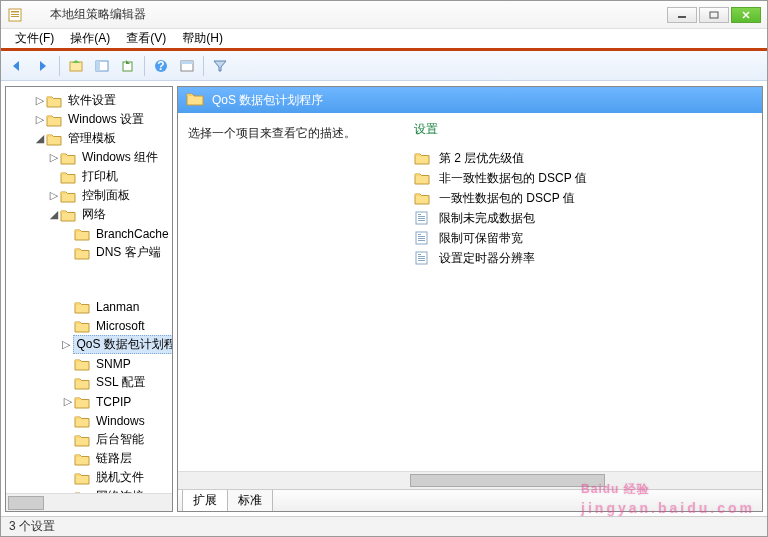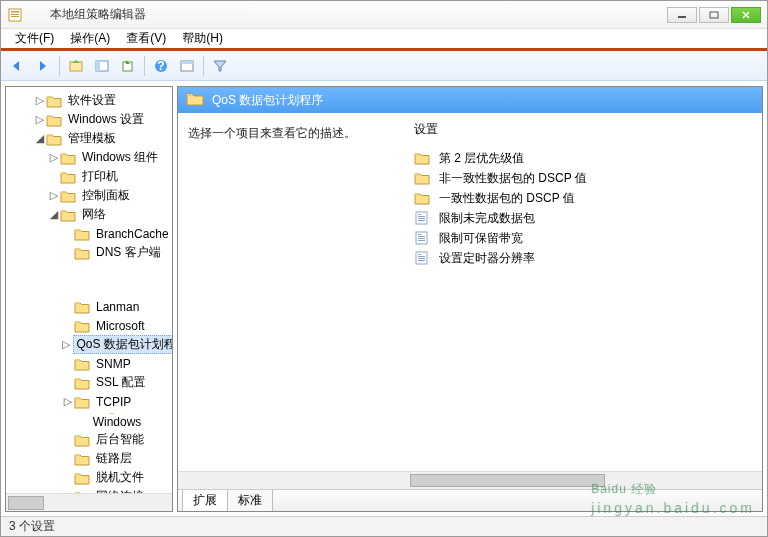--- a/index.html
+++ b/index.html
@@ -25,31 +25,31 @@
 .folder-icon { width:16px; height:14px; margin:0 3px 0 0; }
 .tree-label { padding:1px 3px; }
 .tree-item.selected .tree-label { background:#d3e5f8; border:1px dotted #7aa7d8; padding:0 2px;}
 .hscroll-bottom { height:18px; background:#f0f0f0; border-top:1px solid #ddd; display:flex; align-items:center;}
 .hscroll-bottom .thumb{height:14px; width:36px; background:#cfcfcf; border:1px solid #aaa; margin-left:2px;}
 .right-pane { flex:1; margin:4px 4px 4px 4px; display:flex; flex-direction:column; border:1px solid #888; background:#fff; overflow:hidden;}
 .rp-header { height:26px; background:linear-gradient(#6fb6ff,#4e9ff0); color:#fff; display:flex; align-items:center; padding:0 8px; gap:8px;}
 .rp-body { flex:1; display:flex; overflow:hidden; background:#fff;}
 .rp-left { width:230px; padding:12px 10px; color:#222; border-right:0;}
 .rp-right { flex:1; padding:8px 6px;}
-.col-head { color:#000000; font-weight:normal; margin-bottom:10px;}
+.col-head { color:#15803d; font-weight:normal; margin-bottom:10px;}
 .setting-row { display:flex; align-items:center; height:20px; gap:6px; cursor:default;}
 .tabstrip { height:22px; border-top:1px solid #ccc; background:linear-gradient(#fdfdfd,#f0f0f0); display:flex; align-items:flex-end; padding:0 4px; position:relative;}
 .tab { padding:2px 10px; border:1px solid #bbb; border-top:none; background:#f8f8f8; font-size:12px; margin-right:-1px; position:relative; top:1px;}
 .tab.active{background:#fff; border-bottom-color:#fff;}
 .rp-hscroll{height:18px; background:#f0f0f0; border-top:1px solid #ddd; display:flex;}
 .rp-hscroll .spacer{width:230px;}
 .rp-hscroll .track{flex:1; position:relative;}
 .rp-hscroll .thumb{position:absolute; left:2px; top:2px; height:13px; width:55%; background:#cfcfcf; border:1px solid #aaa;}
 .statusbar { height:20px; border-top:1px solid #ccc; background:#f3f3f3; display:flex; align-items:center; padding:0 8px; color:#333;}
-.watermark { position:absolute; right:12px; bottom:20px; color:#15803d; opacity:.55; font-size:28px; font-weight:normal; letter-spacing:1px; pointer-events:none; text-shadow:0 0 3px rgba(0,0,0,.2);}
+.watermark { position:absolute; right:12px; bottom:20px; color:#ec4899; opacity:.55; font-size:28px; font-weight:bold; letter-spacing:1px; pointer-events:none; text-shadow:0 0 3px rgba(0,0,0,.2);}
 .watermark small{display:block; font-size:14px; letter-spacing:3px; opacity:.9;}
 </style>
 </head>
 <body>
 
 <div class="window">
 
   <div class="titlebar">
     <span class="icon">
       <svg width="14" height="14" viewBox="0 0 14 14">
@@ -254,21 +254,21 @@
               <span class="tree-label">SSL 配置</span>
             </div>
             <div class="tree-item" style="padding-left: 56px;">
               <span class="expander">▷</span>
               <svg class="folder-icon" width="16" height="14">
                 <path d="M1 3 L6 3 L7.5 4.5 L15 4.5 L15 13 L1 13 Z" fill="#fde08a" stroke="#c49a3a"></path>
                 <rect x="1" y="3" width="5" height="1.5" fill="#f6cd5e"></rect>
               </svg>
               <span class="tree-label">TCPIP</span>
             </div>
-            <div class="tree-item" style="padding-left: 56px; flex-direction: column;">
+            <div class="tree-item" style="padding-left: 56px;">
               <span class="expander"></span>
               <svg class="folder-icon" width="16" height="14">
                 <path d="M1 3 L6 3 L7.5 4.5 L15 4.5 L15 13 L1 13 Z" fill="#fde08a" stroke="#c49a3a"></path>
                 <rect x="1" y="3" width="5" height="1.5" fill="#f6cd5e"></rect>
               </svg>
               <span class="tree-label">Windows</span>
             </div>
             <div class="tree-item" style="padding-left: 56px;">
               <span class="expander"></span>
               <svg class="folder-icon" width="16" height="14">

